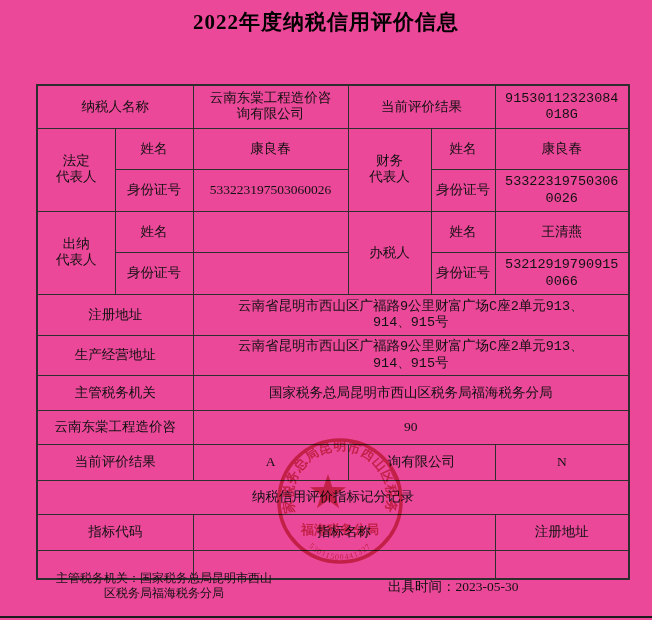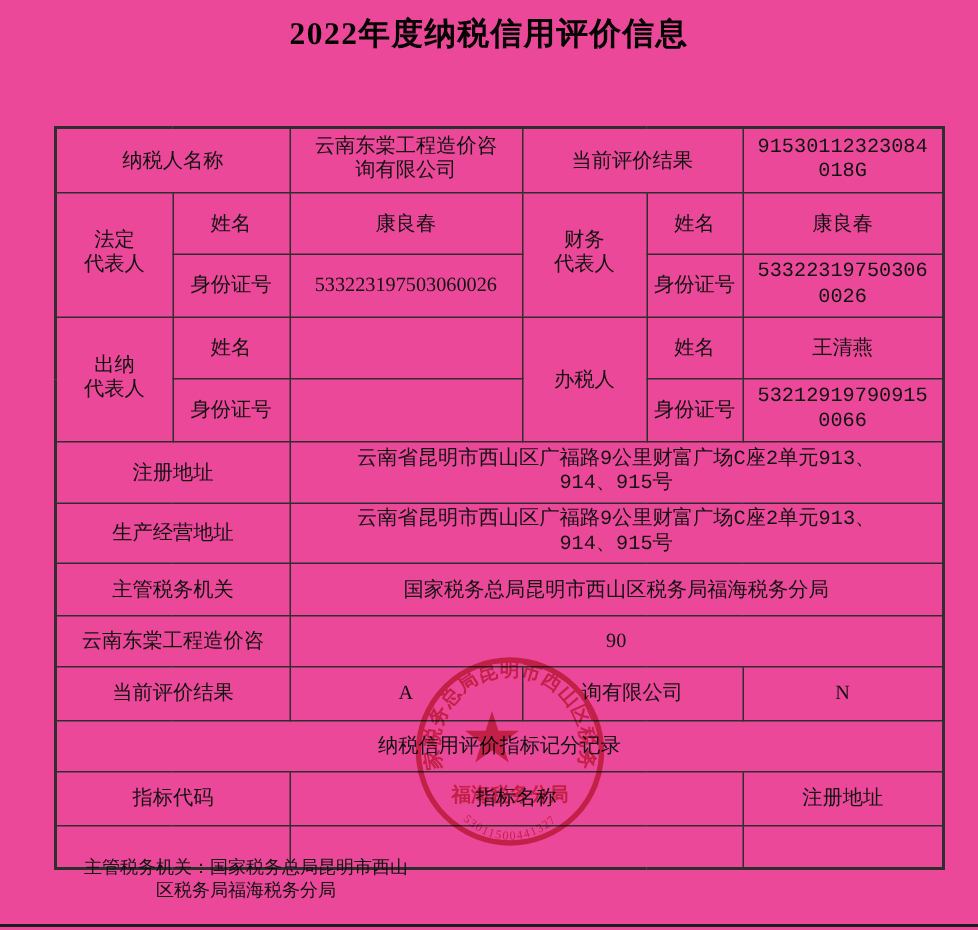--- a/index.html
+++ b/index.html
@@ -163,16 +163,17 @@
     </text>
     <text x="95" y="130" text-anchor="middle" font-size="13" font-weight="bold" font-family="Liberation Serif, DejaVu Serif, serif" fill="#c9505a">福海税务分局</text>
     <text font-size="8" letter-spacing="1" font-family="Liberation Serif, DejaVu Serif, serif" fill="#c9505a">
       <textPath href="#codePath" startOffset="50%" text-anchor="middle">53011500441327</textPath>
     </text>
   </svg>
 
   <div class="footer-authority">主管税务机关：国家税务总局昆明市西山
 区税务局福海税务分局</div>
 
+  <div class="footer-date"><span>出具时间：</span><span>2023-05-30</span></div>
 
   <div class="bottom-rule"></div>
 
 </div>
 
 </body></html>

